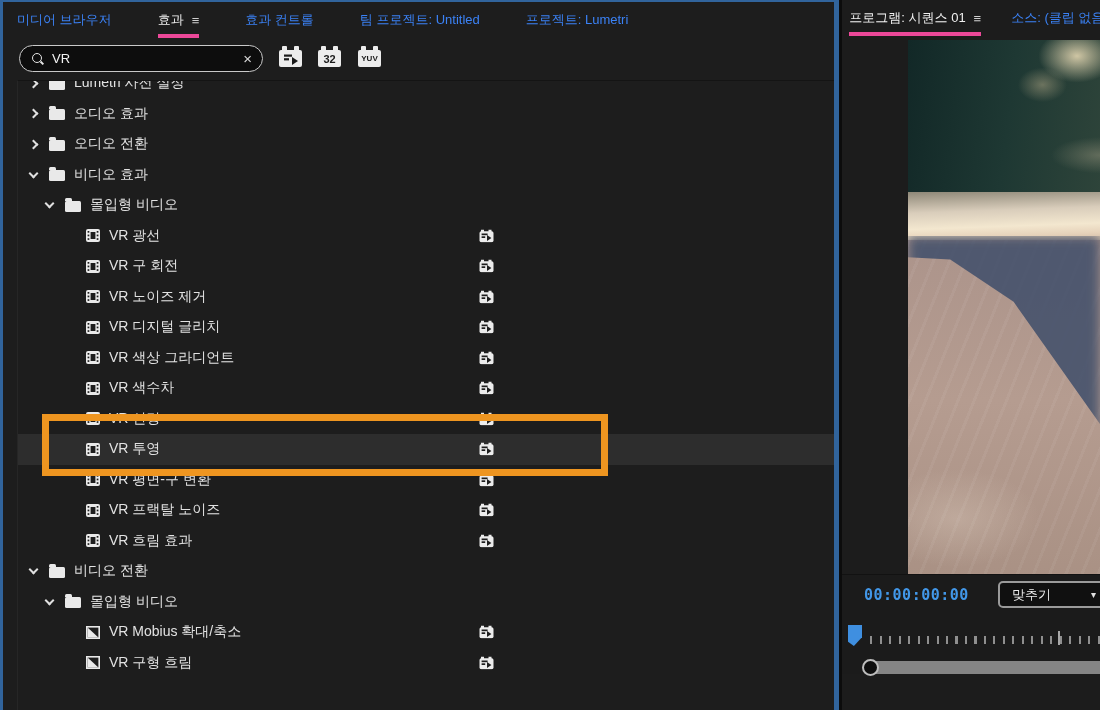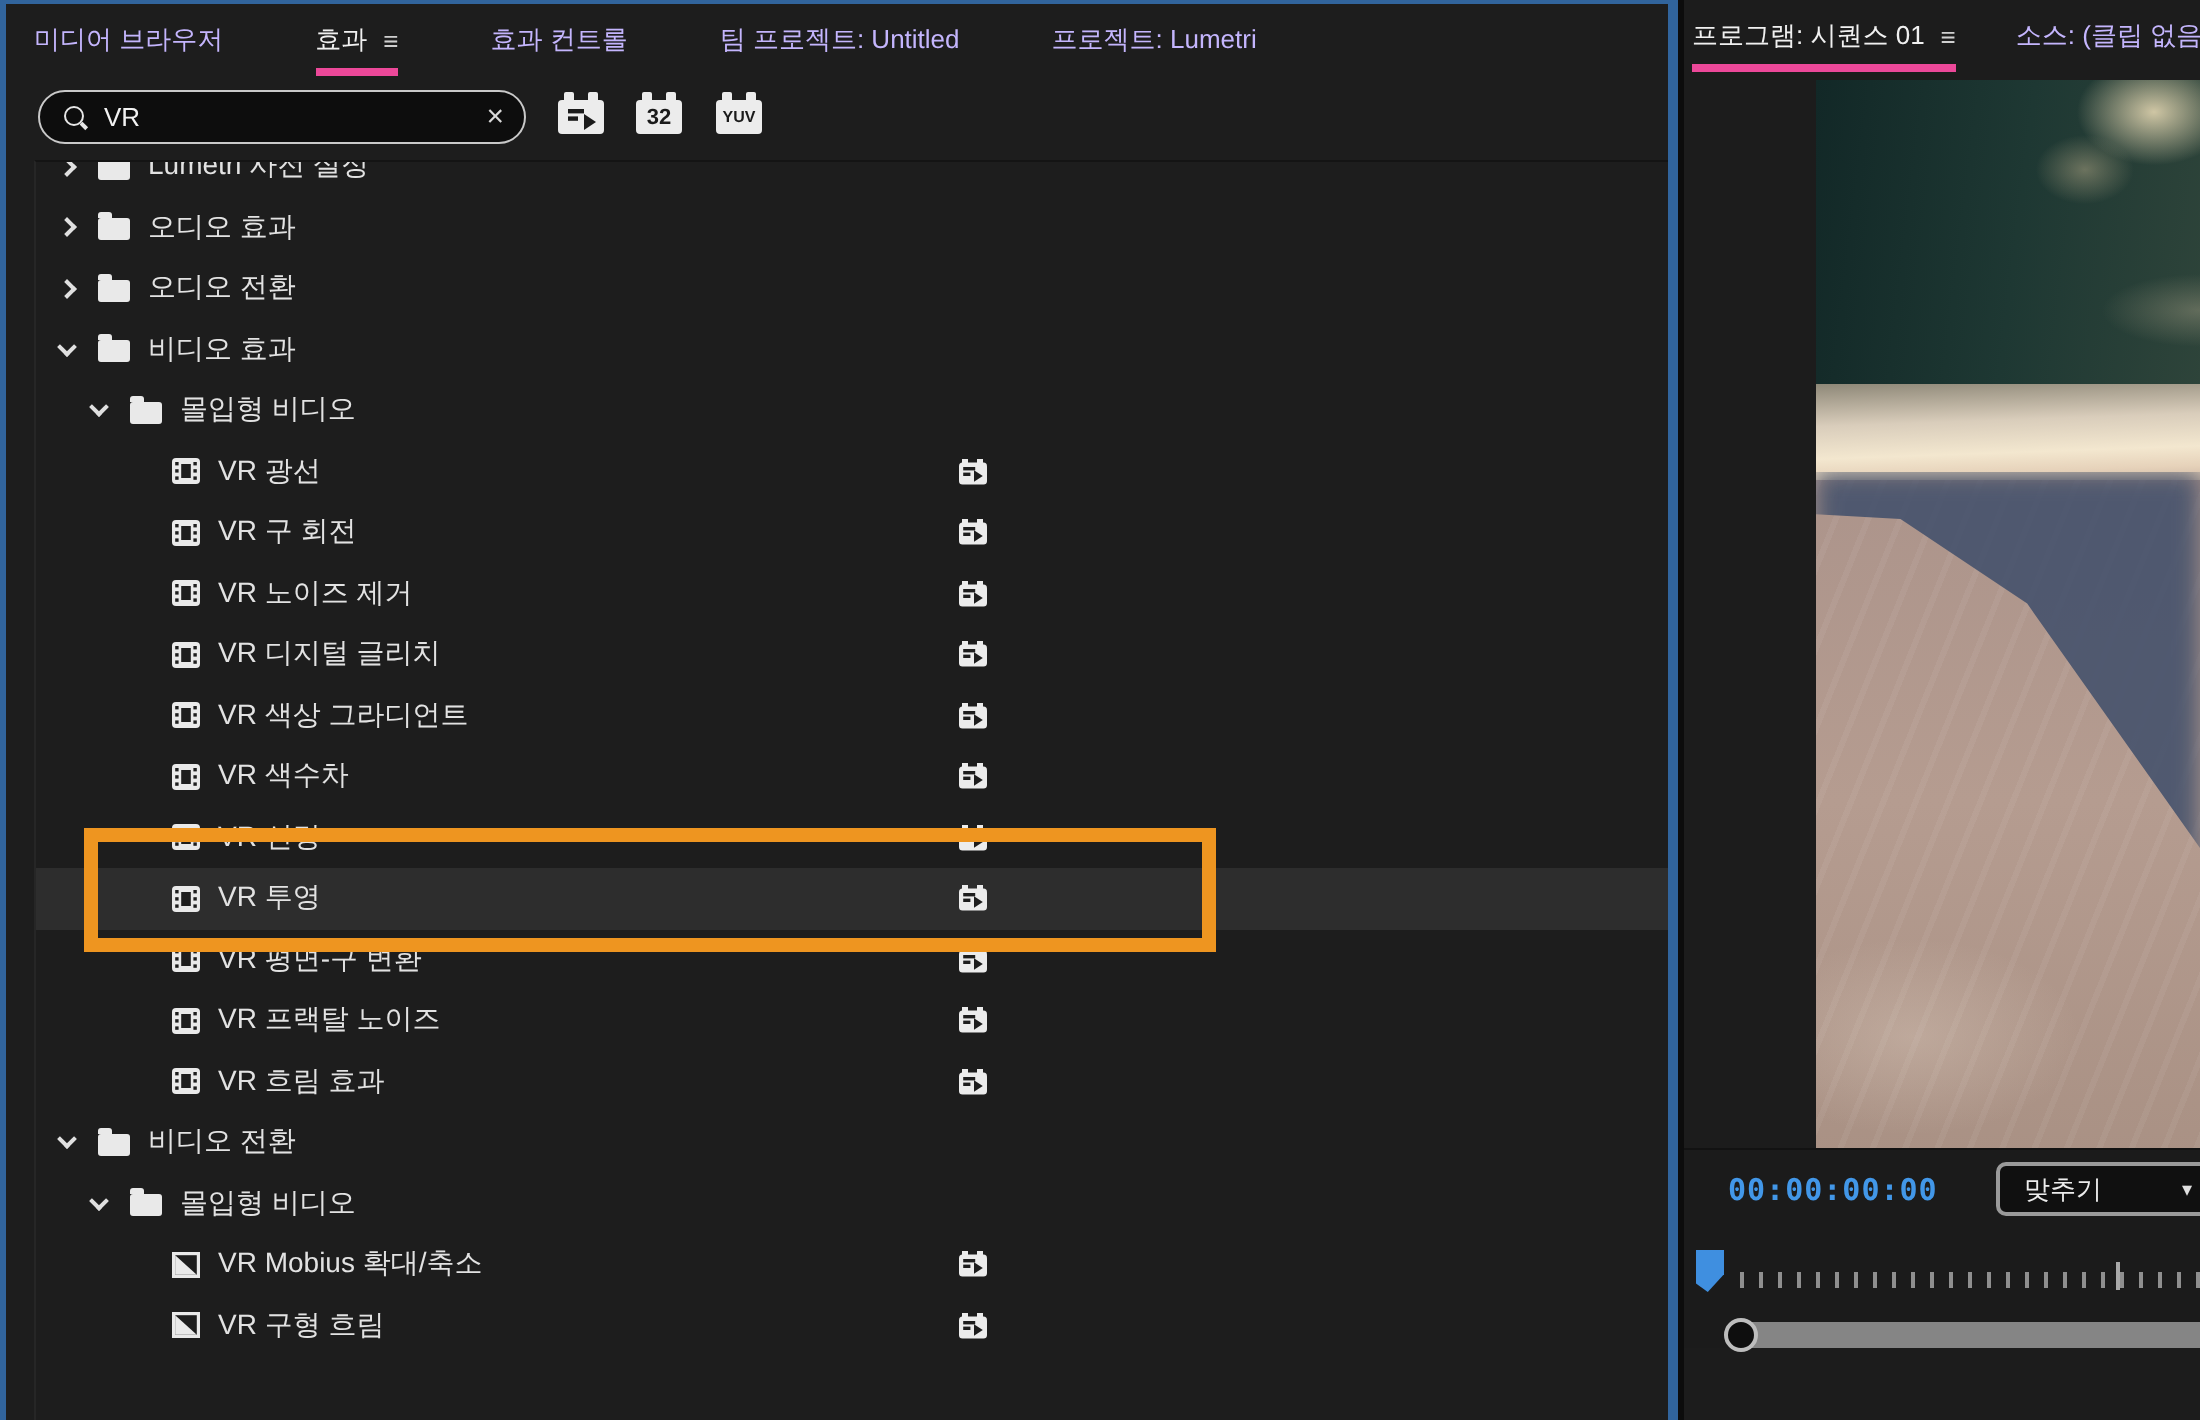--- a/index.html
+++ b/index.html
@@ -4,21 +4,21 @@
 <style>
   html,body{margin:0;padding:0;background:#0c0c0c;}
   *{box-sizing:border-box;}
   body{font-family:"Liberation Sans",sans-serif;-webkit-font-smoothing:antialiased;}
   #stage{position:relative;width:1100px;height:710px;overflow:hidden;background:#0c0c0c;}
 
   
   #left-panel{position:absolute;left:0;top:0;width:839px;height:710px;background:#1d1d1d;
     border-left:3px solid #31649c;border-top:2px solid #31649c;border-right:5px solid #31649c;overflow:hidden;}
   .tabbar{display:flex;align-items:flex-start;height:36px;padding:9px 0 0 14px;gap:46px;white-space:nowrap;}
-  .tab{font-size:13px;color:#c4b5fd;display:flex;gap:8px;align-items:center;padding-bottom:5px;cursor:default;}
+  .tab{font-size:13px;color:#3b82f6;display:flex;gap:8px;align-items:center;padding-bottom:5px;cursor:default;}
   .tab.active{color:#f0f0f0;border-bottom:4px solid #ec4899;}
   .menu-glyph{font-size:13px;color:#cfcfcf;}
 
   
   #toolbar{position:absolute;left:0;top:38px;width:100%;height:38px;display:flex;align-items:center;}
   #searchbox{position:absolute;left:16px;top:5px;width:244px;height:27px;border:1.5px solid #c9c9c9;
     border-radius:14px;background:#0d0d0d;display:flex;align-items:center;padding:0 10px;}
   .mag{position:relative;width:11px;height:11px;margin:0 9px 0 2px;flex:none;}
   .mag::before{content:"";position:absolute;left:0;top:0;width:8px;height:8px;border:1.8px solid #e6e6e6;border-radius:50%;}
   .mag::after{content:"";position:absolute;left:8px;top:9px;width:4px;height:1.8px;background:#e6e6e6;transform:rotate(45deg);}
@@ -430,21 +430,21 @@
             <rect x="2.6" y="6.8" width="3.6" height="1.7" fill="#1d1d1d"></rect>
             <path d="M8 5.6 L12.4 8.5 L8 11.4 Z" fill="#1d1d1d"></path>
           </svg>
       </div>
     </div>
   </div>
 
   <div id="annot"></div>
 
   <div id="right-panel">
-    <div id="right-tabs" class="tabbar" style="padding-left:4px;">
+    <div id="right-tabs" class="tabbar" style="padding-left:16px;justify-content:center;">
       <div class="tab active">
         <span>프로그램: 시퀀스 01</span>
         <span class="menu-glyph">≡</span>
       </div>
       <div class="tab">
         <span>소스: (클립 없음)</span>
       </div>
     </div>
 
     <div id="video">

